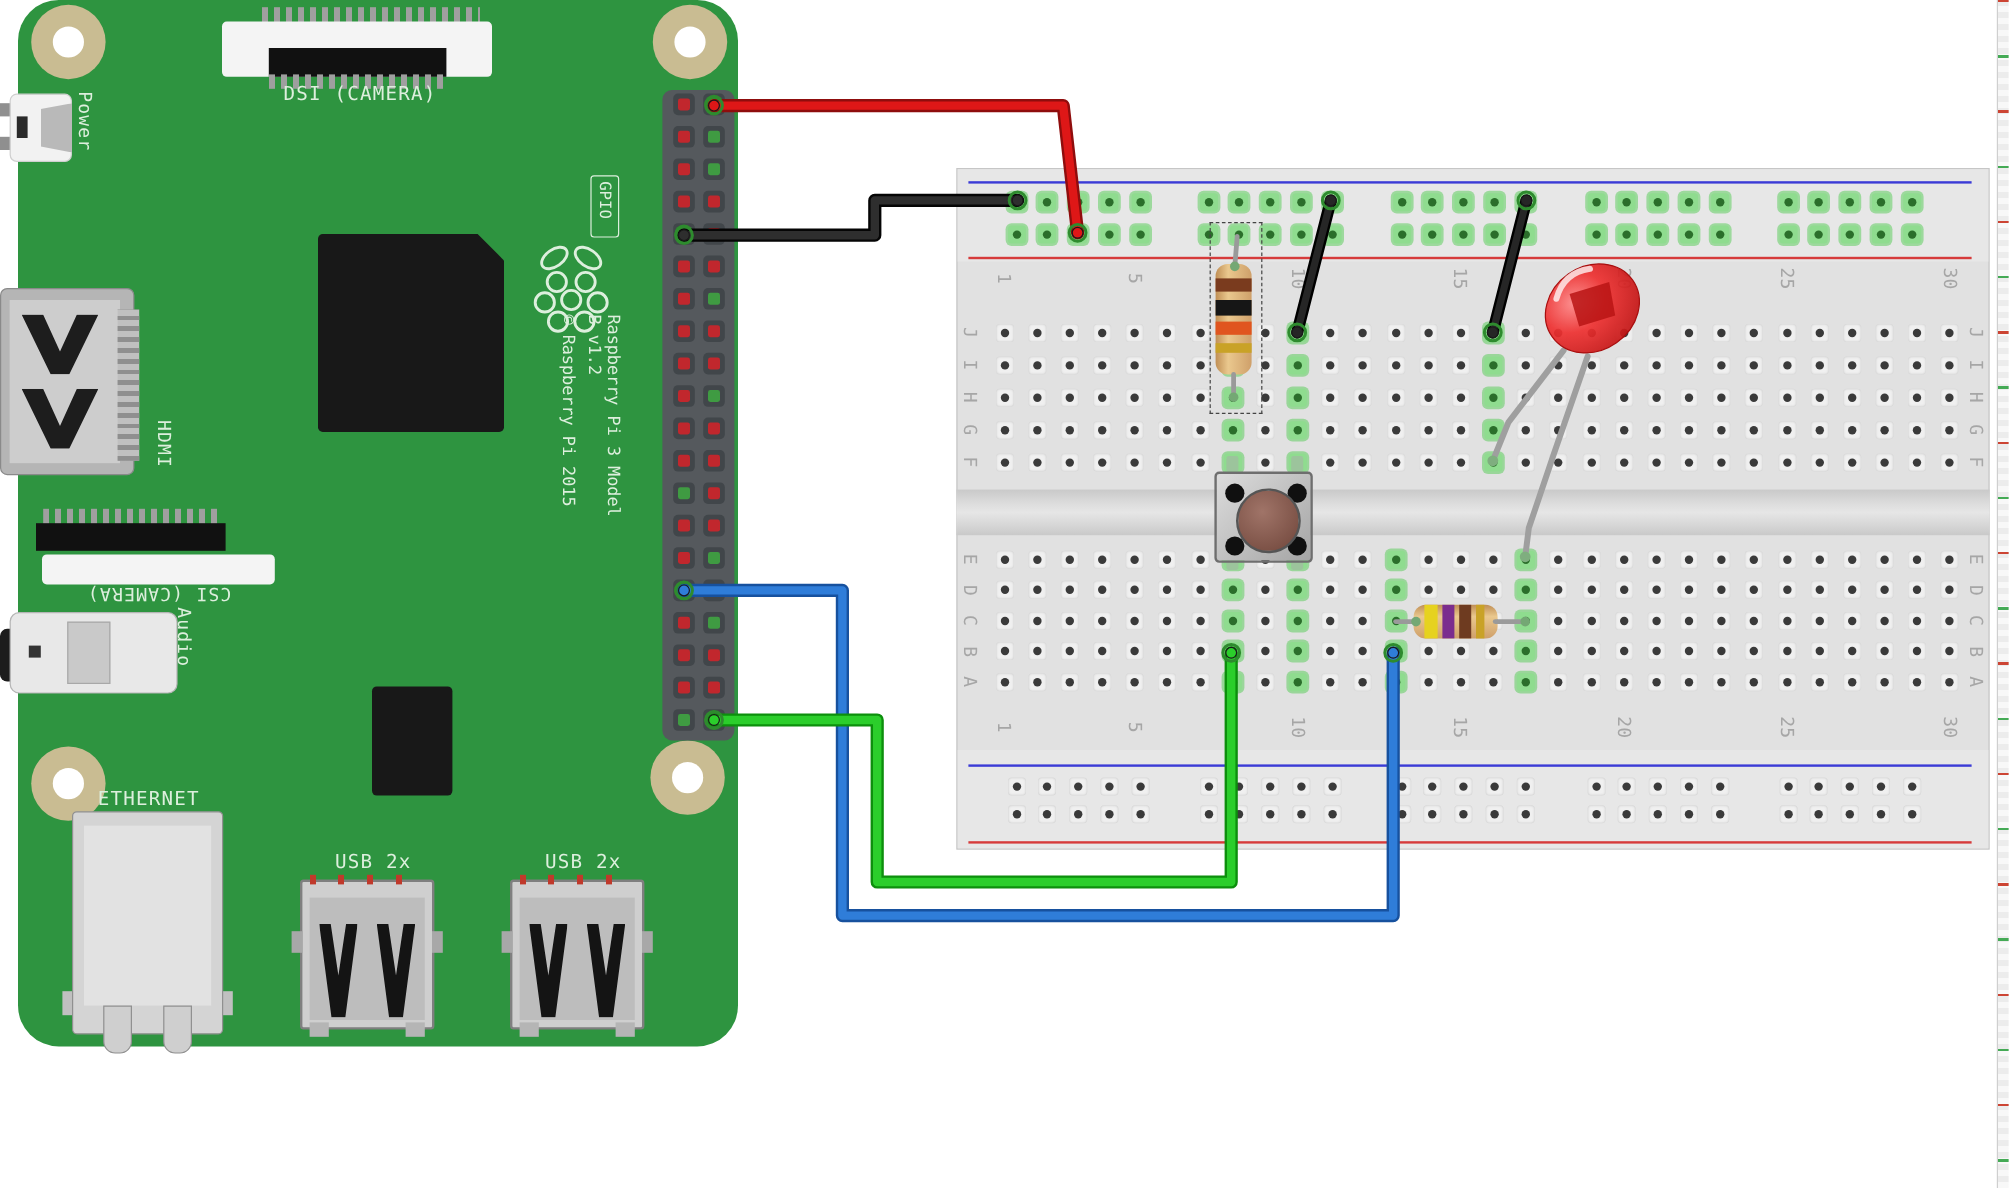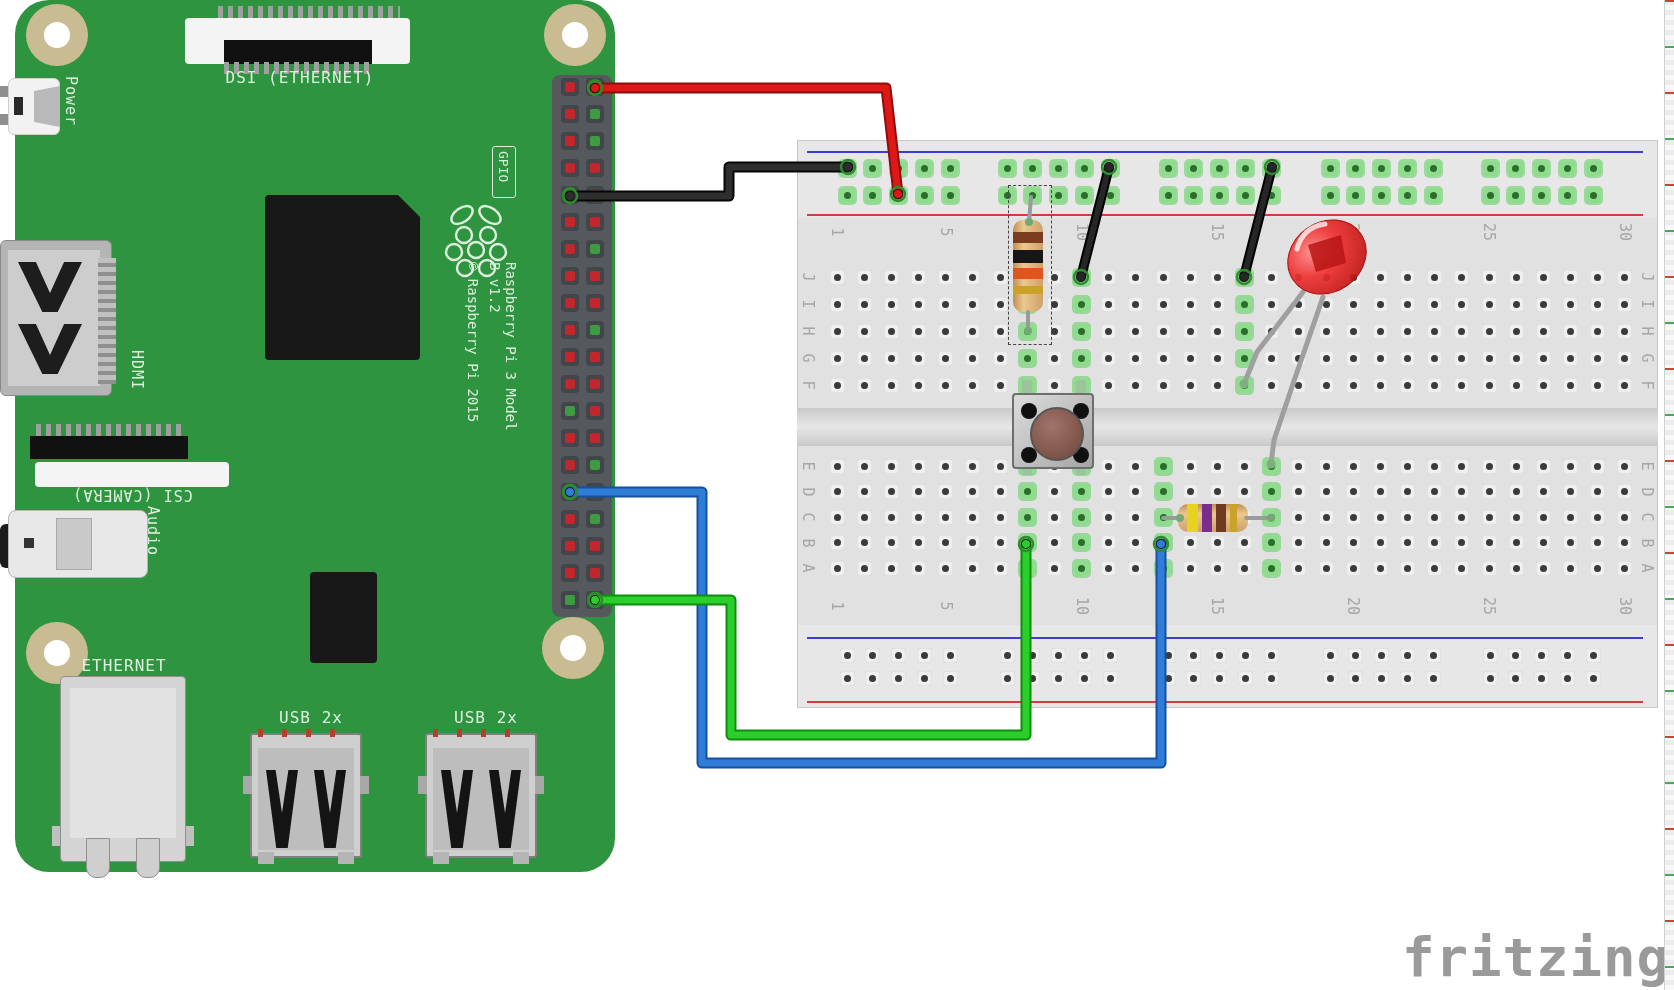--- a/index.html
+++ b/index.html
@@ -58,21 +58,21 @@
       <i></i>
     </div>
   <div class="abs mount" style="left:542px;top:617px;">
       <i></i>
     </div>
 
   <div class="abs" style="left:218px;top:6px;width:182px;height:14px;background:repeating-linear-gradient(90deg,#9f9f9f 0 5px,rgba(0,0,0,0) 5px 10px);"></div>
   <div class="abs" style="left:185px;top:18px;width:225px;height:46px;background:#f4f4f4;border-radius:4px;"></div>
   <div class="abs" style="left:224px;top:40px;width:148px;height:24px;background:#111;"></div>
   <div class="abs" style="left:224px;top:62px;width:148px;height:12px;background:repeating-linear-gradient(90deg,#9f9f9f 0 5px,rgba(0,0,0,0) 5px 10px);"></div>
-  <div class="abs silk" style="left:195px;top:68px;width:210px;text-align:center;">DSI (ETHERNET)</div>
+  <div class="abs silk" style="left:195px;top:68px;width:210px;text-align:center;">DSI (CAMERA)</div>
 
   <div class="abs" style="left:0;top:86px;width:9px;height:11px;background:#8f8f8f;"></div>
   <div class="abs" style="left:0;top:114px;width:9px;height:11px;background:#8f8f8f;"></div>
   <div class="abs" style="left:8px;top:78px;width:52px;height:57px;background:#f2f2f2;border-radius:6px;border:1px solid #cfcfcf;box-sizing:border-box;"></div>
   <div class="abs" style="left:34px;top:86px;width:26px;height:41px;background:#b9b9b9;clip-path:polygon(0 12%,100% 0,100% 100%,0 88%);"></div>
   <div class="abs" style="left:14px;top:97px;width:9px;height:18px;background:#2a2a2a;"></div>
   <div class="abs silk vtext" style="left:62px;top:76px;height:80px;font-size:15px;">Power</div>
 
   <div class="abs" style="left:0;top:240px;width:112px;height:156px;background:#b5b5b5;border:1px solid #8a8a8a;border-radius:6px;box-sizing:border-box;"></div>
   <div class="abs" style="left:8px;top:250px;width:92px;height:136px;background:#cdcdcd;"></div>
@@ -1607,15 +1607,14 @@
       </g>
     <g id="ledGroup">
         <ellipse cx="1327" cy="257" rx="41" ry="35" transform="rotate(-35 1327 257)" fill="url(#ledGrad)" fill-opacity="0.92" stroke="#a80e0e" stroke-width="1"></ellipse>
         <polygon points="1308,245 1341,235 1346,263 1316,272" fill="#b91414" fill-opacity="0.85"></polygon>
         <path d="M 1297 249 Q 1303 227 1325 224" fill="none" stroke="rgba(255,255,255,0.75)" stroke-width="5" stroke-linecap="round"></path>
       </g>
   </svg>
 
   <div id="selBox" class="abs sel-box" style="left: 1008px; top: 185px; width: 42px; height: 158px;"></div>
 
-  <div class="abs watermark" style="left:1402px;top:926px;">fritzing</div>
   <div class="abs edge-sliver"></div>
 </div>
 
 </body></html>

